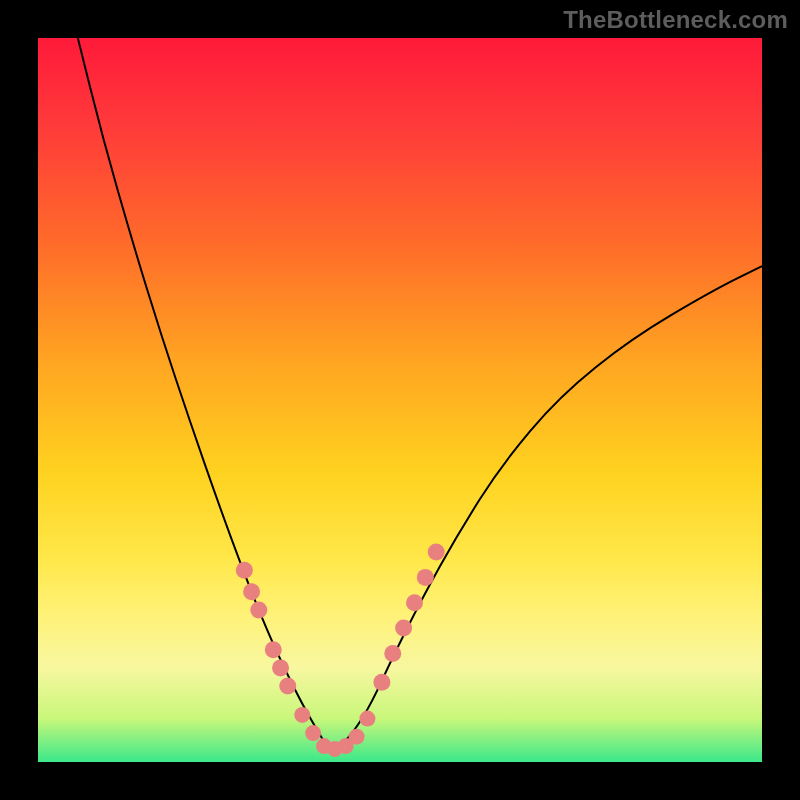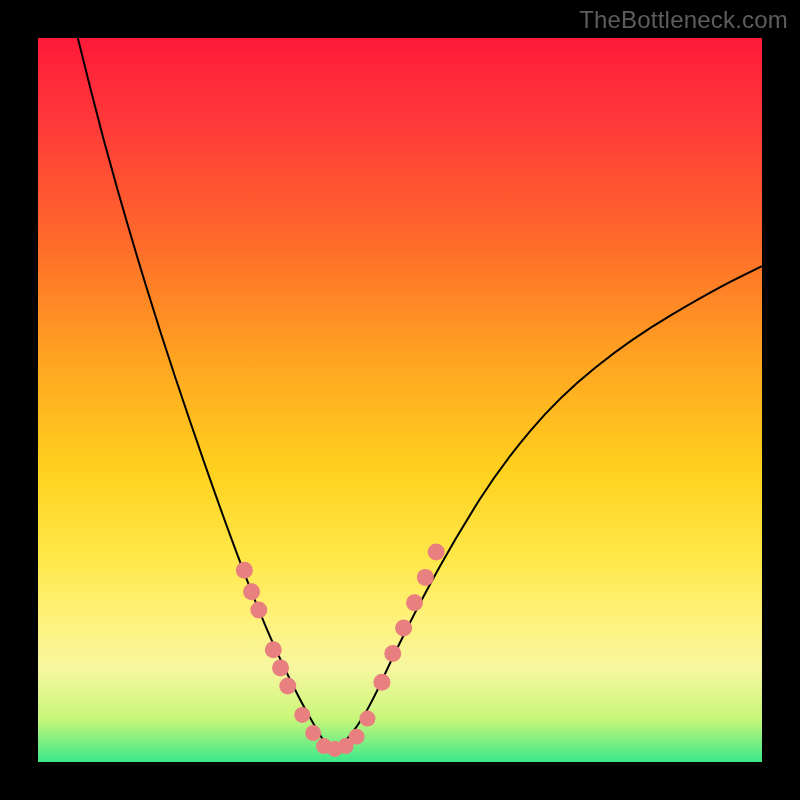--- a/index.html
+++ b/index.html
@@ -39,21 +39,21 @@
       #c8f77a 94%,
       #3be88a 100%
     );
   }
   .watermark {
     position: absolute;
     top: 6px;
     right: 12px;
     color: #5d5d5d;
     font-size: 24px;
-    font-weight: 400;
+    font-weight: 700;
     letter-spacing: 0.2px;
   }
   svg.curve {
     position: absolute;
     left: 0;
     top: 0;
     width: 724px;
     height: 724px;
     overflow: visible;
   }

